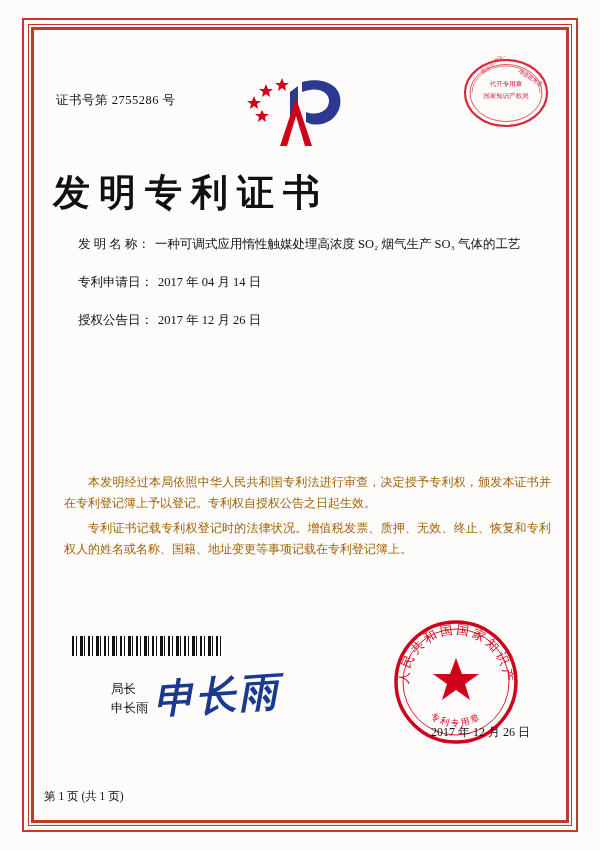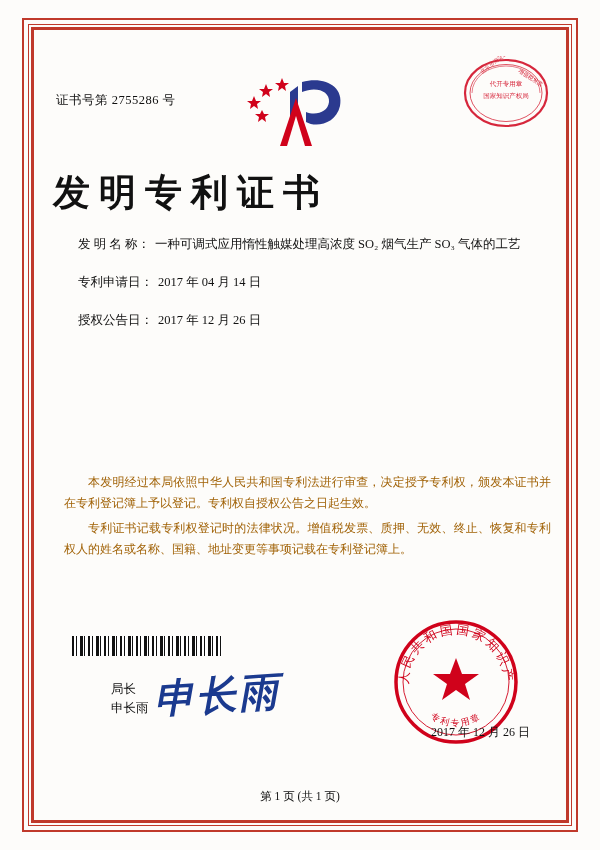--- a/index.html
+++ b/index.html
@@ -192,21 +192,21 @@
     font-size: 12px;
     color: #111;
   }
 
   
   .footer {
     position: absolute;
     left: 0;
     right: 0;
     bottom: 6px;
-    text-align: center;
+    text-align: left;
     font-size: 11.5px;
     color: #111;
   }
 </style>
 </head>
 <body>
 
 <div class="page">
 
   <div class="frame-outer"></div>

